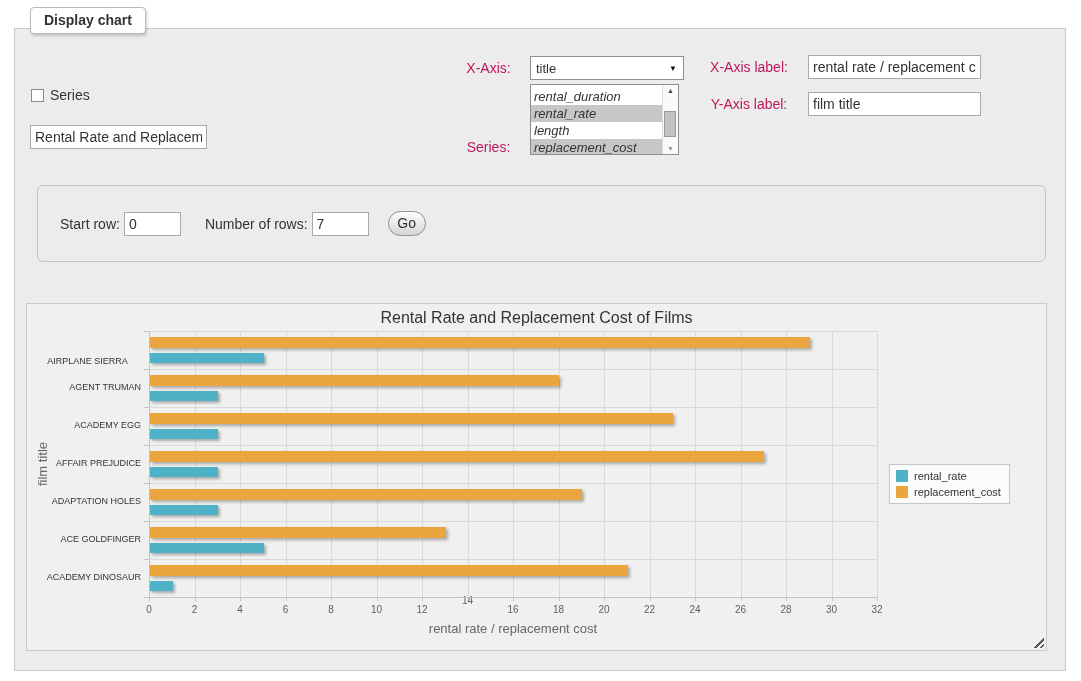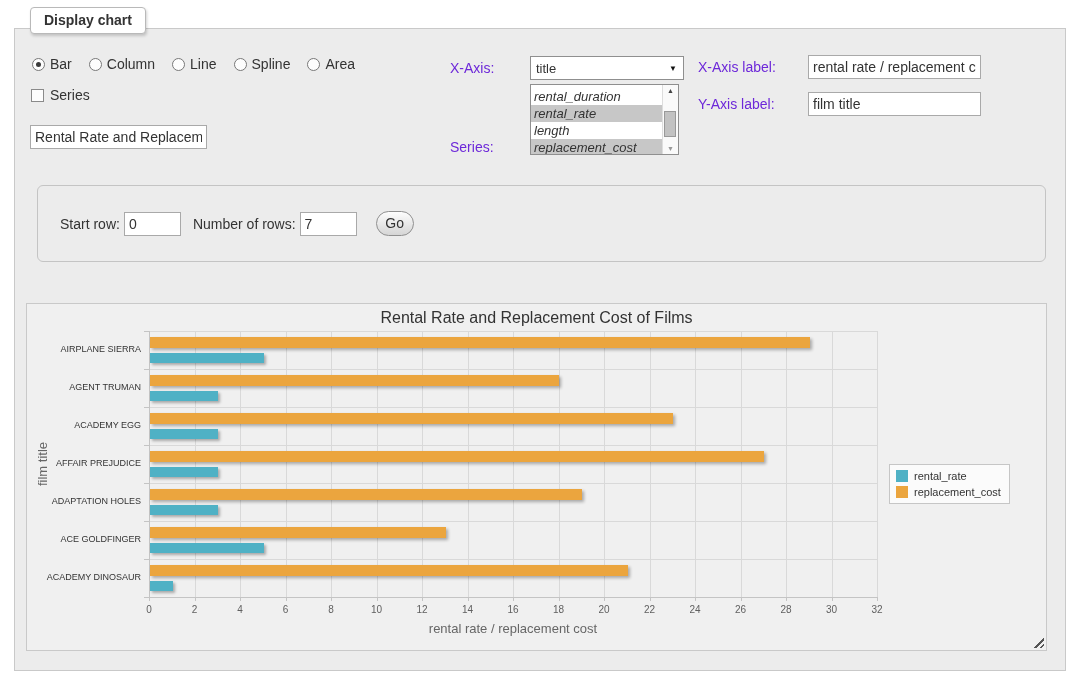--- a/index.html
+++ b/index.html
@@ -19,42 +19,42 @@
   .rb { display:flex; align-items:center; gap:5px; cursor:default; }
   .radio { width:13px; height:13px; border:1px solid #787878; border-radius:50%; background:#fdfdfd; position:relative; }
   .radio.checked::after { content:""; position:absolute; left:3px; top:3px; width:5px; height:5px; border-radius:50%; background:#3a3a3a; }
   .stacked-row { position:absolute; left:31px; top:87px; display:flex; align-items:center; gap:6px; font-size:14px; }
   .cb { width:13px; height:13px; border:1px solid #8a8a8a; background:#fdfdfd; }
 
   input[type=text] { border:1px solid #a9a9a9; background:#fff; font-family:"Liberation Sans",sans-serif;
     font-size:14px; color:#333; padding:2px 4px; }
   .title-input { position:absolute; left:30px; top:125px; width:177px; height:24px; }
 
-  .frm-label { position:absolute; font-size:14px; color:#6d28d9; text-align:left; }
+  .frm-label { position:absolute; font-size:14px; color:#be185d; text-align:center; }
   .sel { position:absolute; left:530px; top:56px; width:154px; height:24px; background:#fff;
     border:1px solid #8f8f8f; font-size:13px; display:flex; align-items:center; padding-left:5px; }
   .sel .arr { position:absolute; right:6px; top:7px; font-size:8px; color:#111; }
 
   .listbox { position:absolute; left:530px; top:84px; width:149px; height:71px; background:#fff;
     border:1px solid #8f8f8f; display:flex; }
   .opts { flex:1; padding-top:3px; overflow:hidden;font-style:italic; }
   .opt { height:17px; line-height:17px; font-size:13px; padding-left:3px; white-space:nowrap; }
   .opt.sel-row { background:#c7c7c7; }
   .sbar { width:16px; border-left:1px solid #ddd; background:#fafafa; position:relative; }
   .sbar .up { position:absolute; top:2px; left:0; width:100%; text-align:center; font-size:7px; color:#444; }
   .sbar .dn { position:absolute; bottom:2px; left:0; width:100%; text-align:center; font-size:7px; color:#999; }
   .sbar .thumb { position:absolute; left:1px; top:26px; width:12px; height:26px; background:#c2c2c2; border:1px solid #999; }
 
   .axis-input { position:absolute; width:173px; height:24px; }
 
   
   .rows-box { position:absolute; left:37px; top:185px; width:1009px; height:77px;
     border:1px solid #c4c4c4; border-radius:6px; display:flex; align-items:center; padding-left:22px; font-size:14px; }
   .rows-box input { width:57px; height:24px; margin-left:4px; }
-  .lbl2 { margin-left:12px; }
+  .lbl2 { margin-left:24px; }
   .go-btn { margin-left:19px; width:38px; height:25px; border:1px solid #909090; border-radius:13px;
     background:linear-gradient(#fdfdfd,#d5d5d5); font-size:14px; color:#333;
     font-family:"Liberation Sans",sans-serif; text-align:center; line-height:23px; }
 
   
   .chart-box { position:absolute; left:26px; top:303px; width:1021px; height:348px;
     background:#f0f0f0; border:1px solid #c9c9c9; }
   .chart-title { position:absolute; left:0; top:5px; width:100%; text-align:center; font-size:16px; color:#333; }
   .gl-v, .gl-h, .axis-line, .tick { position:absolute; background:#d9d9d9; }
   .axis-line, .tick { background:#c4c4c4; }
@@ -74,42 +74,20 @@
 </style>
 </head>
 <body>
 
 <div class="stage">
   <div class="outer-panel"></div>
   <div class="panel-title">
     <span>Display chart</span>
   </div>
 
-  <div class="radios" id="chart-type-radios">
-      <label class="rb">
-        <span class="radio checked"></span>
-        <span>Bar</span>
-      </label>
-      <label class="rb">
-        <span class="radio"></span>
-        <span>Column</span>
-      </label>
-      <label class="rb">
-        <span class="radio"></span>
-        <span>Line</span>
-      </label>
-      <label class="rb">
-        <span class="radio"></span>
-        <span>Spline</span>
-      </label>
-      <label class="rb">
-        <span class="radio"></span>
-        <span>Area</span>
-      </label>
-    </div>
 
   <label class="stacked-row">
     <span class="cb"></span>
     <span>Series</span>
   </label>
 
   <input type="text" class="title-input" value="Rental Rate and Replacement Cost of Films" style="">
 
   <span class="frm-label" style="left:450px; top:60px; width:77px;">X-Axis:</span>
   <div class="sel">
@@ -177,21 +155,21 @@
       <div class="tick" style="left: 304px; top: 293px; width: 1px; height: 4px;"></div>
       <div class="xtick-label" style="left: 289px; top: 300px;">8</div>
       <div class="gl-v" style="left: 349.5px; top: 27px; width: 1px; height: 266px;"></div>
       <div class="tick" style="left: 349.5px; top: 293px; width: 1px; height: 4px;"></div>
       <div class="xtick-label" style="left: 334.5px; top: 300px;">10</div>
       <div class="gl-v" style="left: 395px; top: 27px; width: 1px; height: 266px;"></div>
       <div class="tick" style="left: 395px; top: 293px; width: 1px; height: 4px;"></div>
       <div class="xtick-label" style="left: 380px; top: 300px;">12</div>
       <div class="gl-v" style="left: 440.5px; top: 27px; width: 1px; height: 266px;"></div>
       <div class="tick" style="left: 440.5px; top: 293px; width: 1px; height: 4px;"></div>
-      <div class="xtick-label" style="left: 425.5px; top: 300px;">14</div>
+      <div class="xtick-label" style="left: 425.5px; top: 291px;">14</div>
       <div class="gl-v" style="left: 486px; top: 27px; width: 1px; height: 266px;"></div>
       <div class="tick" style="left: 486px; top: 293px; width: 1px; height: 4px;"></div>
       <div class="xtick-label" style="left: 471px; top: 300px;">16</div>
       <div class="gl-v" style="left: 531.5px; top: 27px; width: 1px; height: 266px;"></div>
       <div class="tick" style="left: 531.5px; top: 293px; width: 1px; height: 4px;"></div>
       <div class="xtick-label" style="left: 516.5px; top: 300px;">18</div>
       <div class="gl-v" style="left: 577px; top: 27px; width: 1px; height: 266px;"></div>
       <div class="tick" style="left: 577px; top: 293px; width: 1px; height: 4px;"></div>
       <div class="xtick-label" style="left: 562px; top: 300px;">20</div>
       <div class="gl-v" style="left: 622.5px; top: 27px; width: 1px; height: 266px;"></div>
@@ -223,21 +201,21 @@
       <div class="gl-h" style="left: 122px; top: 179px; width: 728px; height: 1px;"></div>
       <div class="tick" style="left: 117px; top: 179px; width: 5px; height: 1px;"></div>
       <div class="gl-h" style="left: 122px; top: 217px; width: 728px; height: 1px;"></div>
       <div class="tick" style="left: 117px; top: 217px; width: 5px; height: 1px;"></div>
       <div class="gl-h" style="left: 122px; top: 255px; width: 728px; height: 1px;"></div>
       <div class="tick" style="left: 117px; top: 255px; width: 5px; height: 1px;"></div>
       <div class="gl-h" style="left: 122px; top: 293px; width: 728px; height: 1px;"></div>
       <div class="tick" style="left: 117px; top: 293px; width: 5px; height: 1px;"></div>
       <div class="axis-line" style="left: 122px; top: 27px; width: 1px; height: 266px;"></div>
       <div class="axis-line" style="left: 122px; top: 293px; width: 729px; height: 1px;"></div>
-      <div class="cat-label" style="left: 7px; top: 40px;">AIRPLANE SIERRA</div>
+      <div class="cat-label" style="left: 7px; top: 52px; text-align: center;">AIRPLANE SIERRA</div>
       <div class="bar" style="left: 123px; top: 33px; width: 659.522px; height: 11px; background: rgb(235, 165, 62);"></div>
       <div class="bar" style="left: 123px; top: 49px; width: 113.522px; height: 10px; background: rgb(79, 177, 197);"></div>
       <div class="cat-label" style="left: 7px; top: 78px;">AGENT TRUMAN</div>
       <div class="bar" style="left: 123px; top: 71px; width: 409.272px; height: 11px; background: rgb(235, 165, 62);"></div>
       <div class="bar" style="left: 123px; top: 87px; width: 68.0225px; height: 10px; background: rgb(79, 177, 197);"></div>
       <div class="cat-label" style="left: 7px; top: 116px;">ACADEMY EGG</div>
       <div class="bar" style="left: 123px; top: 109px; width: 523.022px; height: 11px; background: rgb(235, 165, 62);"></div>
       <div class="bar" style="left: 123px; top: 125px; width: 68.0225px; height: 10px; background: rgb(79, 177, 197);"></div>
       <div class="cat-label" style="left: 7px; top: 154px;">AFFAIR PREJUDICE</div>
       <div class="bar" style="left: 123px; top: 147px; width: 614.022px; height: 11px; background: rgb(235, 165, 62);"></div>

